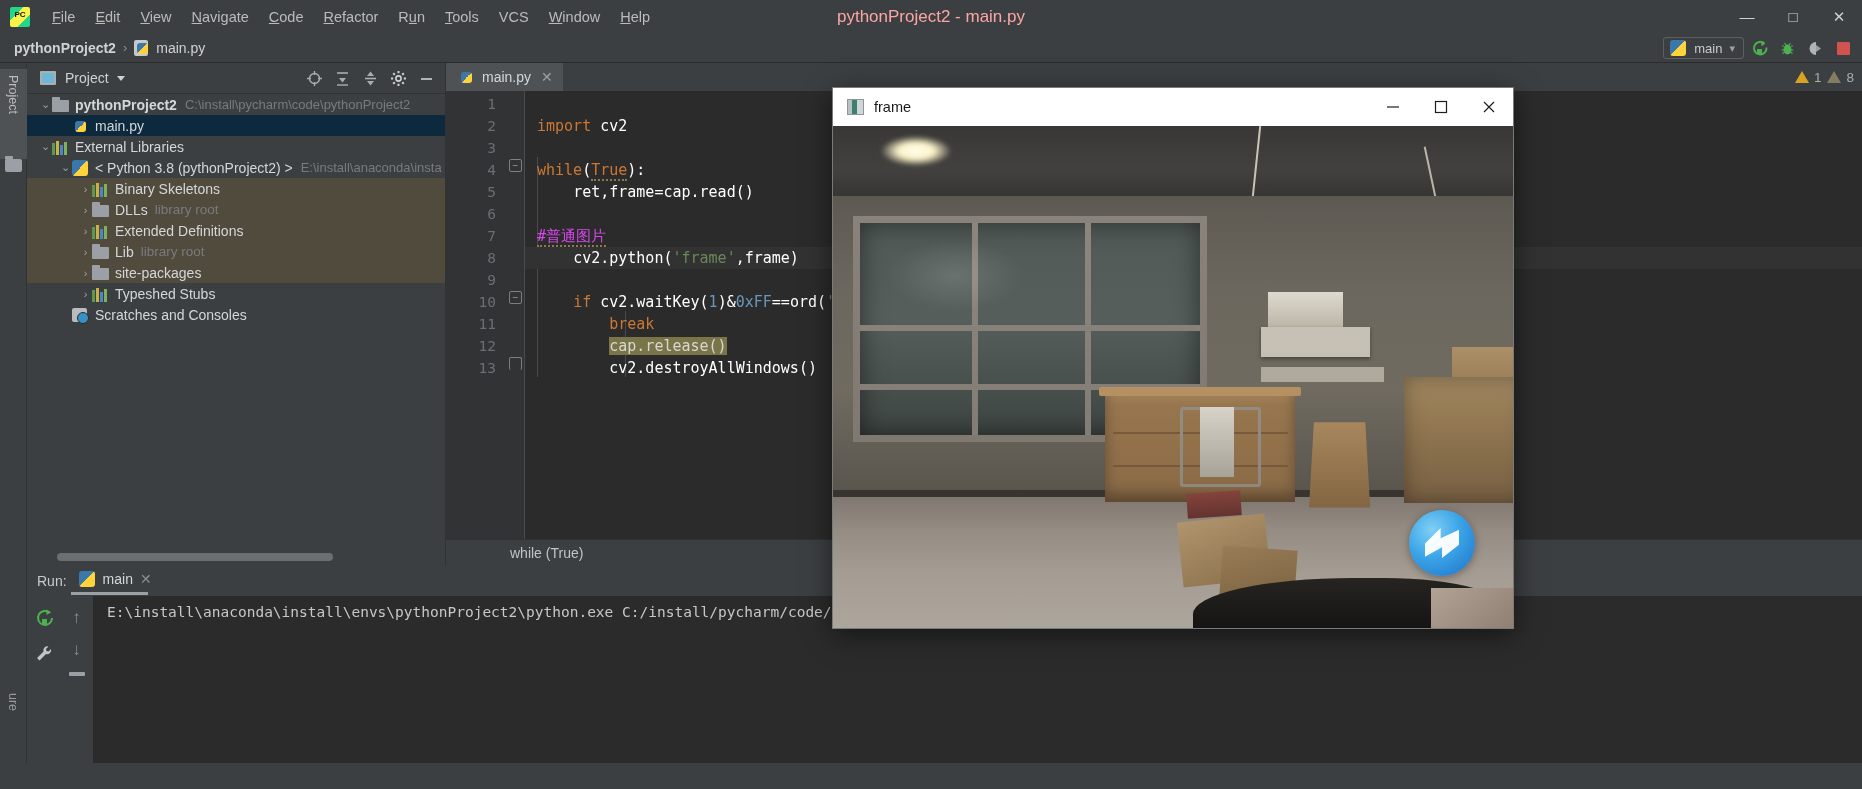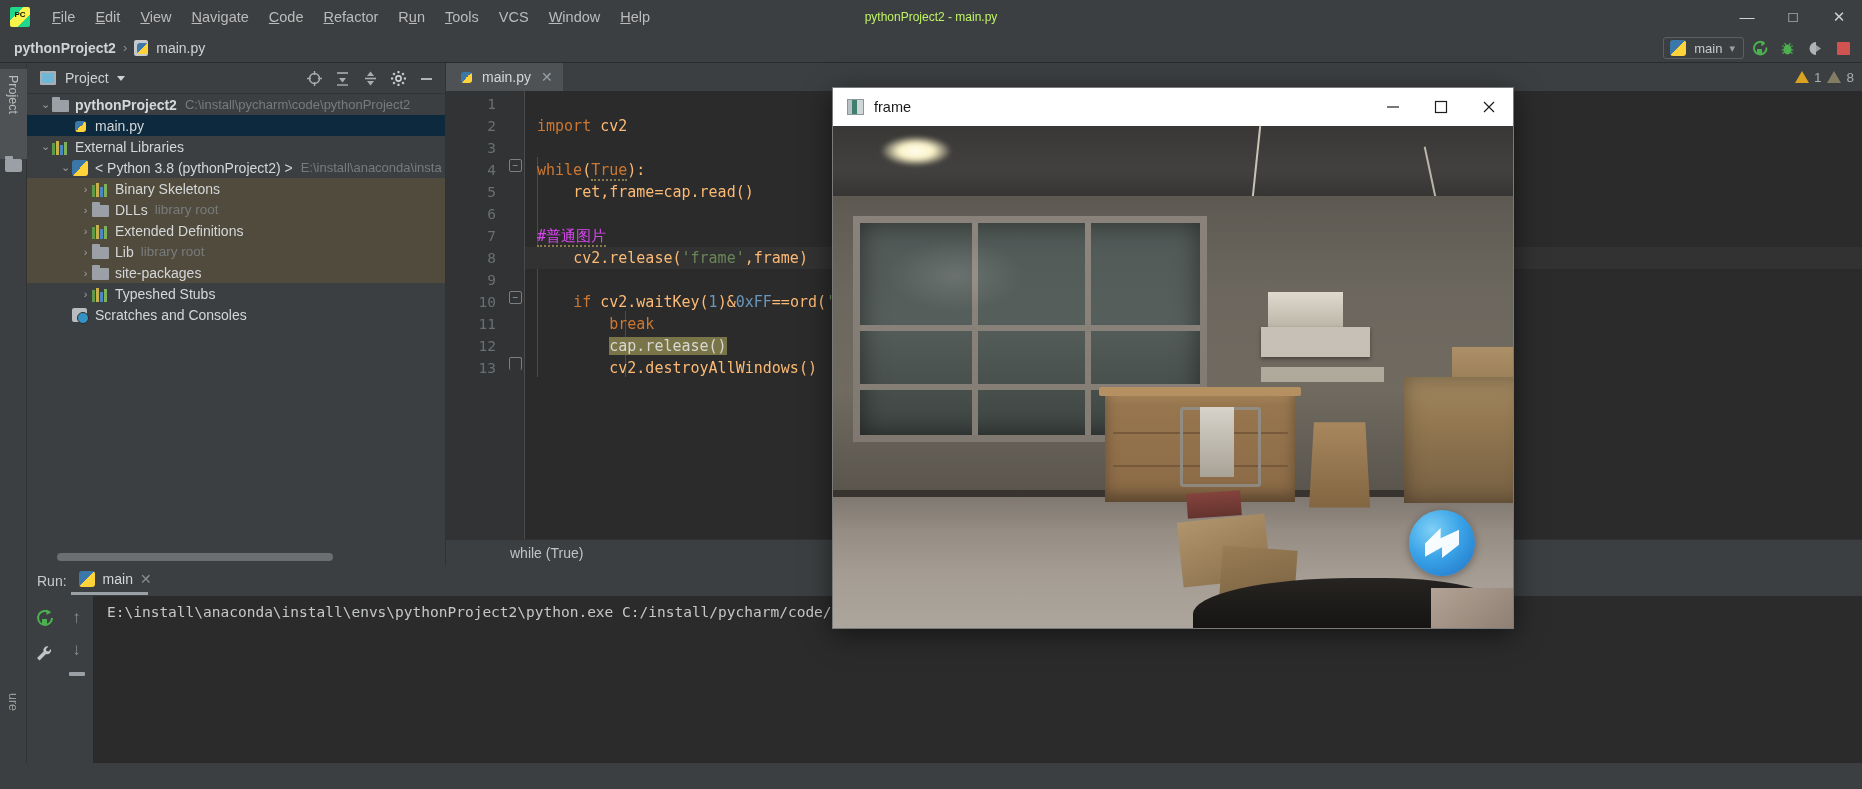--- a/index.html
+++ b/index.html
@@ -24,21 +24,21 @@
   .pc-logo:after {
     content: "PC"; position: absolute; left: 0; right: 0; top: 3px;
     font-size: 8px; color: #111; text-align: center; font-weight: bold;
   }
   .menu-item {
     font-size: 14.5px; color: #bbbbbb; padding: 3px 10px; white-space: nowrap;
   }
   .menu-item u { text-decoration: underline; }
   .win-title {
     position: absolute; left: 0; right: 0; text-align: center;
-    font-size: 12px; color: #bef264; pointer-events: none;
+    font-size: 17px; color: #fca5a5; pointer-events: none;
   }
   .win-ctrls {
     position: absolute; right: 0; top: 0; height: 33px; display: flex; align-items: center;
   }
   .win-btn {
     width: 46px; height: 33px; display: flex; align-items: center; justify-content: center;
     color: #cfd2d4; font-size: 15px;
   }
 
   
@@ -187,21 +187,21 @@
     font-family:"DejaVu Sans Mono","Liberation Mono",monospace; font-size:15px; overflow:hidden;
   }
   .ln {
     position:absolute; right:10px; width:50px; text-align:right;
     font-family:"DejaVu Sans Mono","Liberation Mono",monospace;
     font-size:14.5px; color:#6a6f71; height:22px; line-height:22px;
   }
   .cl { position:absolute; left:0; right:0; height:22px; line-height:22px; white-space:pre; padding-left:12px; }
   .cl.hl { background:#323232; }
   .k  { color:#cc7832; }
-  .f  { color:#fdba74; }
+  .f  { color:#ffffff; }
   .n  { color:#6897bb; }
   .s  { color:#6a8759; }
   .c  { color:#d946ef; }
   .hlsel { background:#7a7549; color:#d8d8d2; }
   .squig { border-bottom: 2px dotted #8a7b4e; }
   .fold-marker {
     position:absolute; left:3px; width:13px; height:13px; border:1px solid #7b7f81; color:#9aa0a6;
     font-size:10px; line-height:11px; text-align:center; background:#313335; border-radius:2px;
   }
   .indent-guide { position:absolute; width:1px; background:#4b4b4b; }
@@ -655,21 +655,21 @@
 
     <div class="code" id="code">
       <div class="indent-guide" style="left:12px; top:66px; height:220px;"></div>
       <div class="indent-guide" style="left:100px; top:220px; height:66px;"></div>
     <div class="cl" style="top: 2px;"></div>
         <div class="cl" style="top: 24px;"><span class="k">import</span> <span class="f">cv2</span></div>
         <div class="cl" style="top: 68px;"><span class="k">while</span><span class="f">(</span><span class="k squig">True</span><span class="f">)</span><span class="f">:</span></div>
         <div class="cl" style="top: 90px;">&nbsp;&nbsp;&nbsp;&nbsp;<span class="f">ret,frame</span><span class="f">=</span><span class="f">cap.read()</span></div>
         <div class="cl" style="top: 112px;"></div>
         <div class="cl" style="top: 134px;"><span class="c squig">#普通图片</span></div>
-        <div class="cl hl" style="top: 156px;">&nbsp;&nbsp;&nbsp;&nbsp;<span class="f">cv2.release(</span><span class="s">'frame'</span><span class="f">,frame)</span></div>
+        <div class="cl hl" style="top: 156px;">&nbsp;&nbsp;&nbsp;&nbsp;<span class="f">cv2.python(</span><span class="s">'frame'</span><span class="f">,frame)</span></div>
         <div class="cl" style="top: 178px;"></div>
         <div class="cl" style="top: 200px;">&nbsp;&nbsp;&nbsp;&nbsp;<span class="k">if</span> <span class="f">cv2.waitKey(</span><span class="n">1</span><span class="f">)&amp;</span><span class="n">0xFF</span><span class="f">==</span><span class="f">ord(</span><span class="s">'q'</span><span class="f">)</span><span class="f">:</span></div>
         <div class="cl" style="top: 244px;">&nbsp;&nbsp;&nbsp;&nbsp;&nbsp;&nbsp;&nbsp;&nbsp;<span class="hlsel">cap.release()</span></div>
         <div class="cl" style="top: 222px;">&nbsp;&nbsp;&nbsp;&nbsp;&nbsp;&nbsp;&nbsp;&nbsp;<span class="k">break</span></div>
         <div class="cl" style="top: 266px;">&nbsp;&nbsp;&nbsp;&nbsp;&nbsp;&nbsp;&nbsp;&nbsp;<span class="f">cv2.destroyAllWindows()</span></div>
       </div>
 
     <div class="status-line">
       <span>while (True)</span>
     </div>

